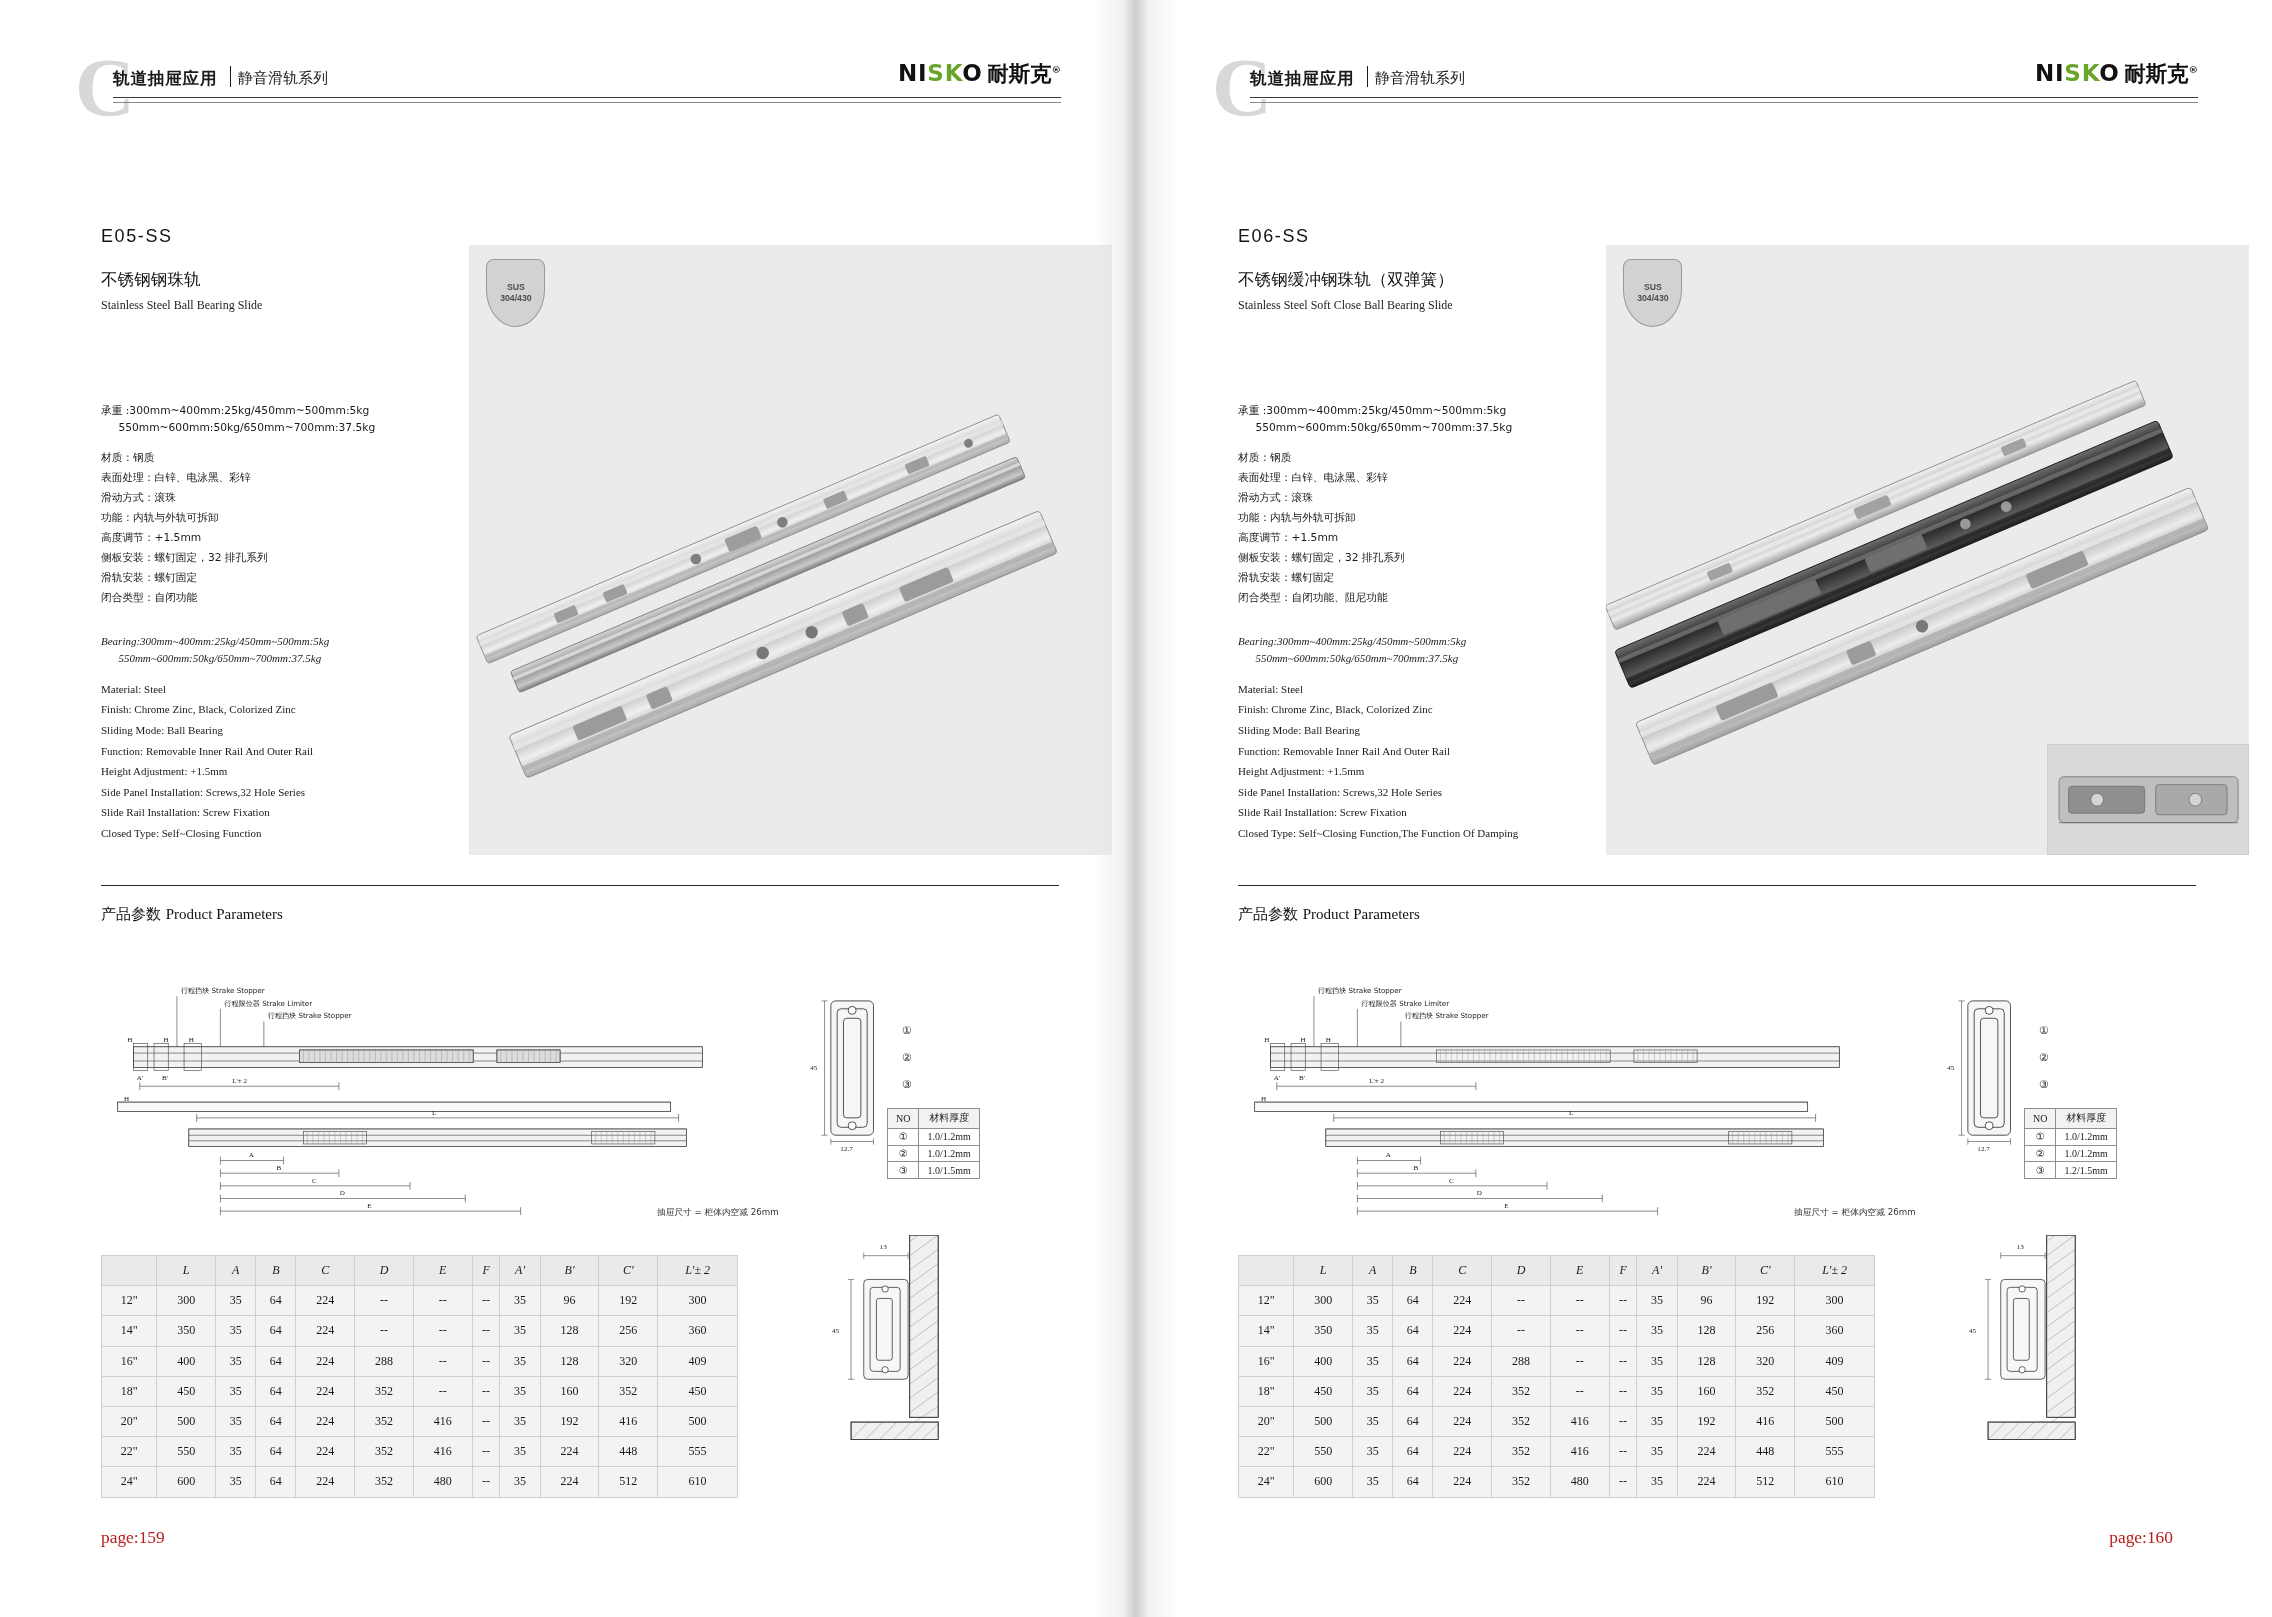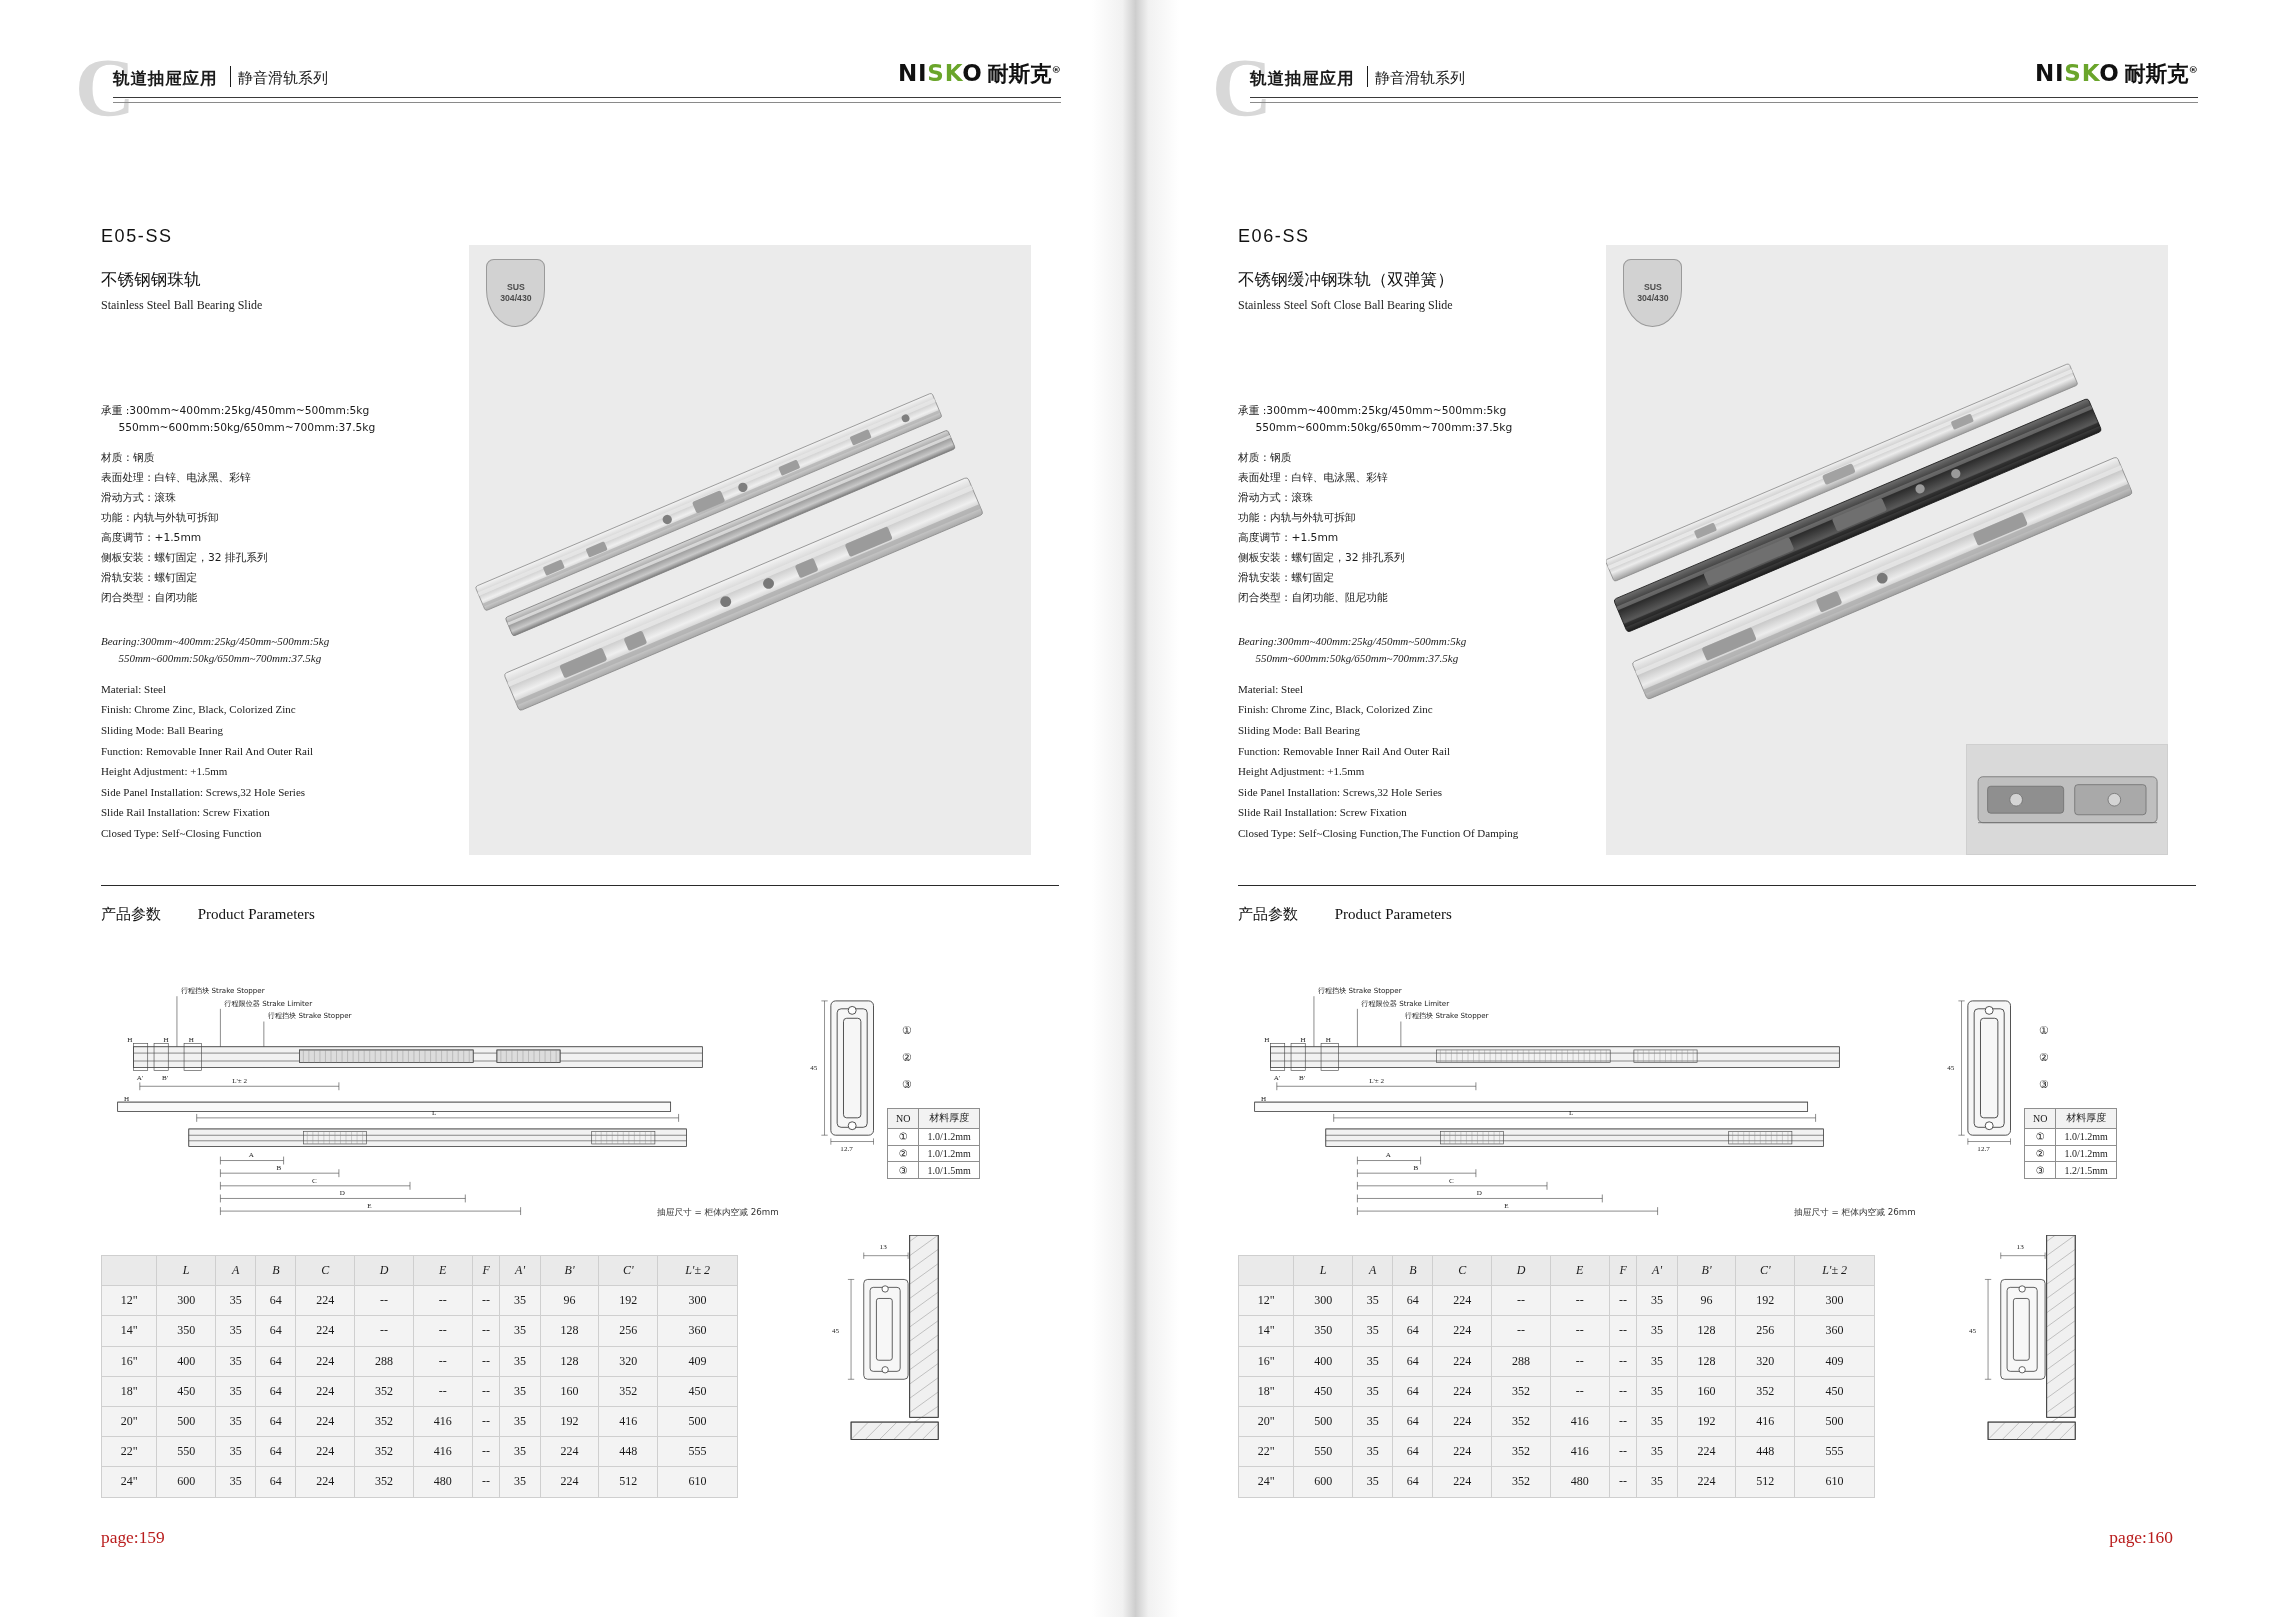--- a/index.html
+++ b/index.html
@@ -168,21 +168,21 @@
     line-height: 20.6px;
   }
   .spec-en .lead { line-height: 17.4px; font-style: italic; }
   .spec-en .gap { height: 11px; }
   .indent { padding-left: 17.4px; display: block; }
 
   
   .hero {
     position: absolute;
     top: 245px;
-    width: 562px;
+    width: 643px;
     height: 610px;
     background: #ebebeb;
   }
   .sheet.left  .hero { left: 469px; }
   .sheet.right .hero { left: 469px; }
   .sus-badge {
     position: absolute;
     left: 17.4px; top: 14.2px;
     width: 59px; height: 71px;
   }
@@ -225,21 +225,20 @@
   .sec-title {
     position: absolute;
     left: 101px; top: 905px;
     font-family: "DejaVu Sans", sans-serif;
     font-size: 15px;
     color: #111;
   }
   .sec-title .en {
     font-family: "Liberation Serif", serif;
     font-size: 15px;
-    margin-left: 32px;
   }
 
   
   .tech {
     position: absolute;
     left: 101px; top: 982px;
     width: 697px; height: 237px;
   }
   .tech svg, .sect svg, .wallsvg { display: block; }
 

